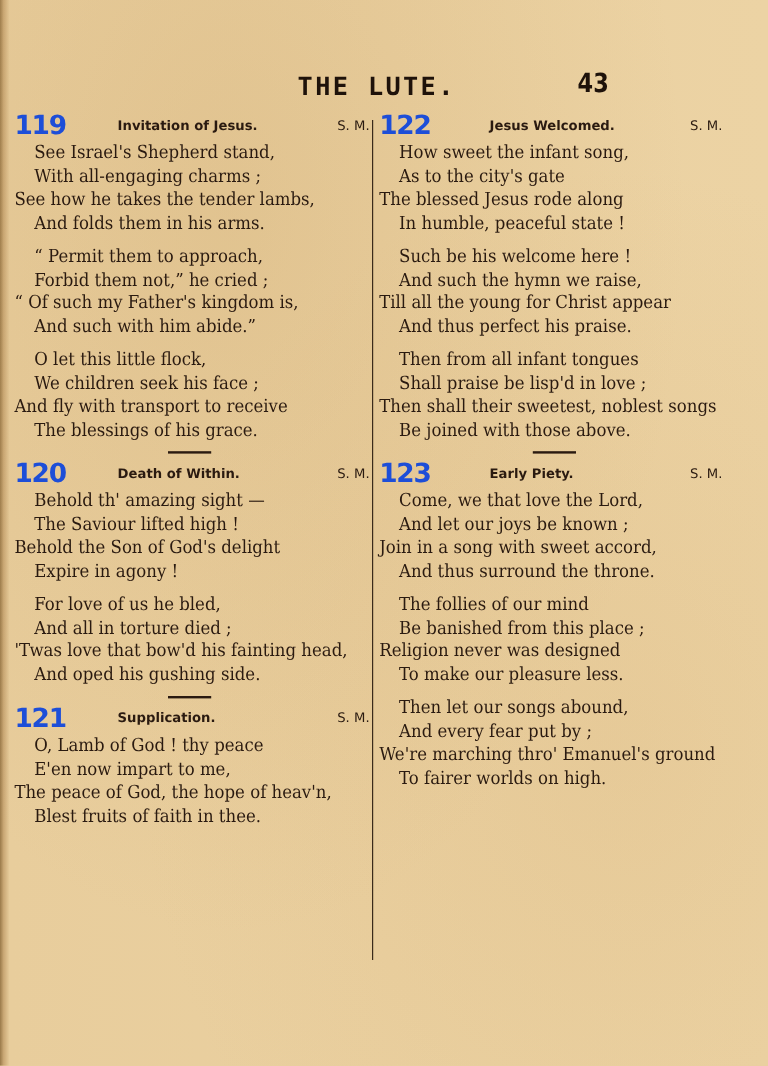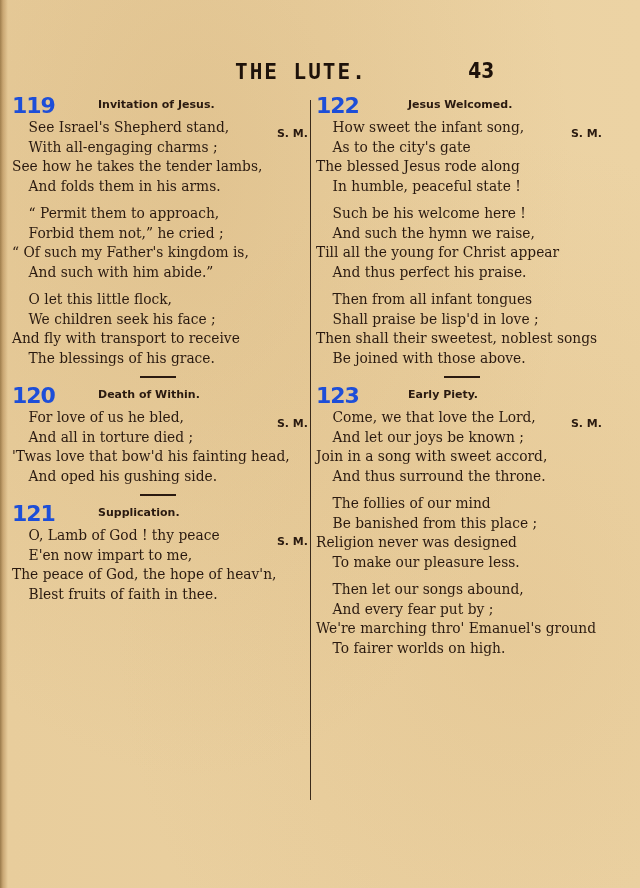--- a/index.html
+++ b/index.html
@@ -8,21 +8,21 @@
       background: #e9cf9f;
       background-image:
         radial-gradient(ellipse at 30% 20%, rgba(200,160,100,0.25), transparent 60%),
         radial-gradient(ellipse at 80% 70%, rgba(210,170,110,0.2), transparent 55%),
         linear-gradient(90deg, #9a7a4a 0px, #c9a774 3px, #e8cd9c 8px, #ecd3a4 100%);
       position: relative;
       font-family: "DejaVu Serif", "Liberation Serif", serif;
       color: #2a1a10;
     }
     .header {
-      position: absolute; top: 58px; left: 3px; width: 524px; height: 30px;
+      position: absolute; top: 58px; left: 16px; width: 524px; height: 30px;
     }
     .running-title {
       position: absolute; left: 232px; top: 2px;
       font-family: "DejaVu Sans Mono", "Liberation Mono", monospace;
       font-weight: bold; font-size: 21px; letter-spacing: 2px;
       color: #1e120a;
     }
     .page-number {
       position: absolute; right: 30px; top: 0px;
       font-family: "DejaVu Sans", sans-serif; font-weight: bold; font-size: 22px;
@@ -47,21 +47,21 @@
       line-height: 24px; letter-spacing: -1px; color: #1d4ed8;
     }
     .hymn-title {
       position: absolute; left: 86px; top: 4px;
       font-family: "DejaVu Sans", sans-serif; font-weight: bold; font-size: 11px;
       color: #2a1a10;
     }
     .col-right .hymn-title { left: 92px; }
     .hymn-meter {
       position: absolute; right: 4px; top: 4px;
-      font-family: "DejaVu Sans", sans-serif; font-weight: bold; font-size: 11px; margin-top: 29px;
+      font-family: "DejaVu Sans", sans-serif; font-weight: normal; font-size: 11px;
     }
     .col-right .hymn-meter { right: 14px; }
     .stanza { margin: 0 0 8px 0; }
     .line {
       font-size: 15px; line-height: 19.5px; white-space: nowrap;
       transform-origin: left; transform: scaleX(0.92);
     }
     .line.indent { padding-left: 18px; }
     .rule {
       width: 36px; height: 2px; background: #2a1a10; margin: 2px 0 6px 128px;
@@ -103,20 +103,26 @@
         <div class="line">And fly with transport to receive</div>
         <div class="line indent">The blessings of his grace.</div>
       </div>
     </div>
     <div class="rule"></div>
     <div class="hymn">
       <div class="hymn-head">
         <span class="hymn-num">120</span>
         <span class="hymn-title">Death of Within.</span>
         <span class="hymn-meter">S. M.</span>
+      </div>
+      <div class="stanza">
+        <div class="line indent">Behold th' amazing sight —</div>
+        <div class="line indent">The Saviour lifted high !</div>
+        <div class="line">Behold the Son of God's delight</div>
+        <div class="line indent">Expire in agony !</div>
       </div>
       <div class="stanza">
         <div class="line indent">For love of us he bled,</div>
         <div class="line indent">And all in torture died ;</div>
         <div class="line">'Twas love that bow'd his fainting head,</div>
         <div class="line indent">And oped his gushing side.</div>
       </div>
     </div>
     <div class="rule"></div>
     <div class="hymn">

